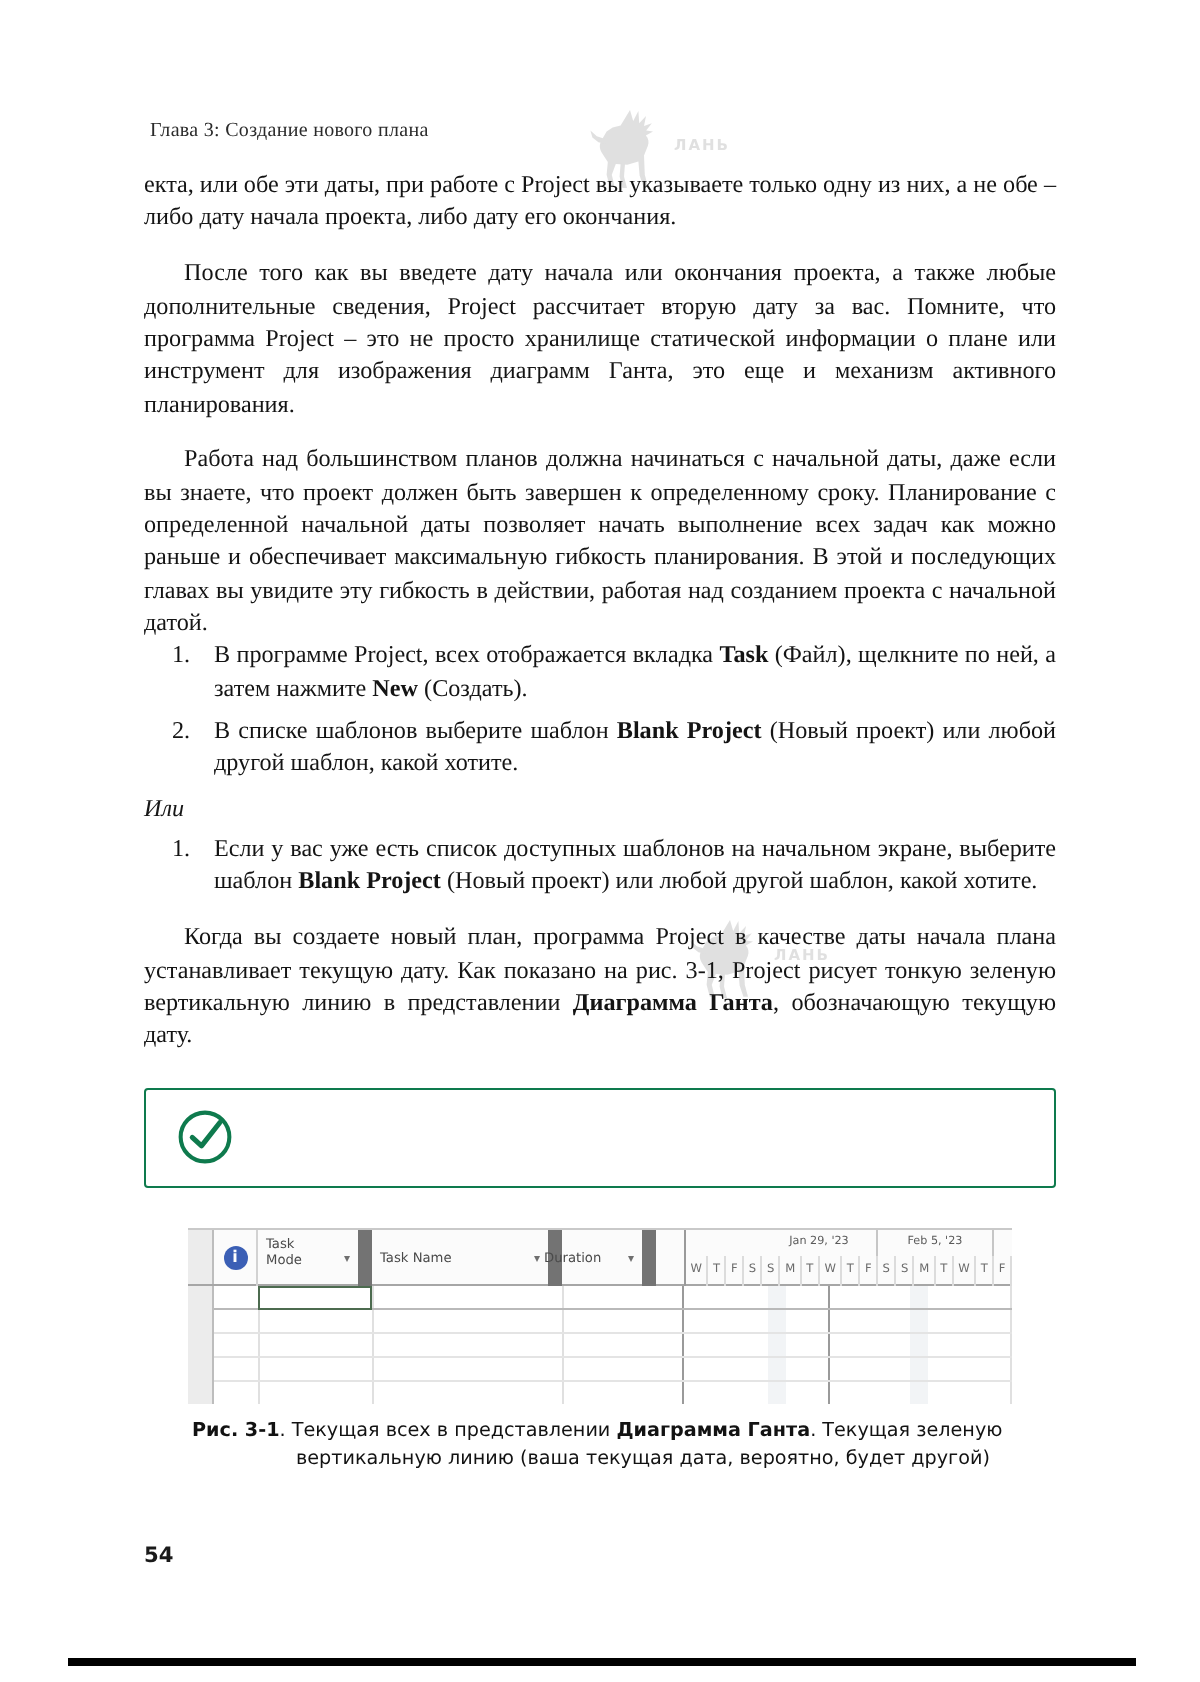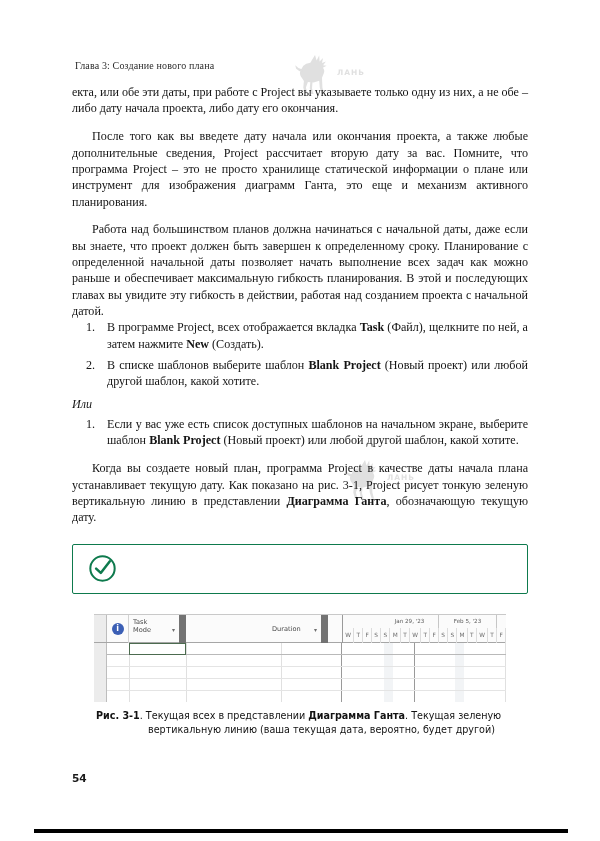--- a/index.html
+++ b/index.html
@@ -397,20 +397,24 @@
           <div class="col-info">
             <div class="info-circle">i</div>
           </div>
 
           <div class="col-head col-taskmode">
             <span class="l1">Task</span>
             <span class="l2">Mode</span>
             <span class="caret">▾</span>
           </div>
 
+          <div class="col-head col-taskname">
+            <span class="mid">Task Name</span>
+            <span class="caret">▾</span>
+          </div>
 
           <div class="col-head col-duration">
             <span class="mid">Duration</span>
             <span class="caret">▾</span>
           </div>
 
           <div class="timeline">
             <div class="tl-top">
               <div class="tl-week" style="left:38px; width:58px;">Jan 29, '23</div>
               <div class="tl-week" style="left:96px; width:58px;">Feb 5, '23</div>

